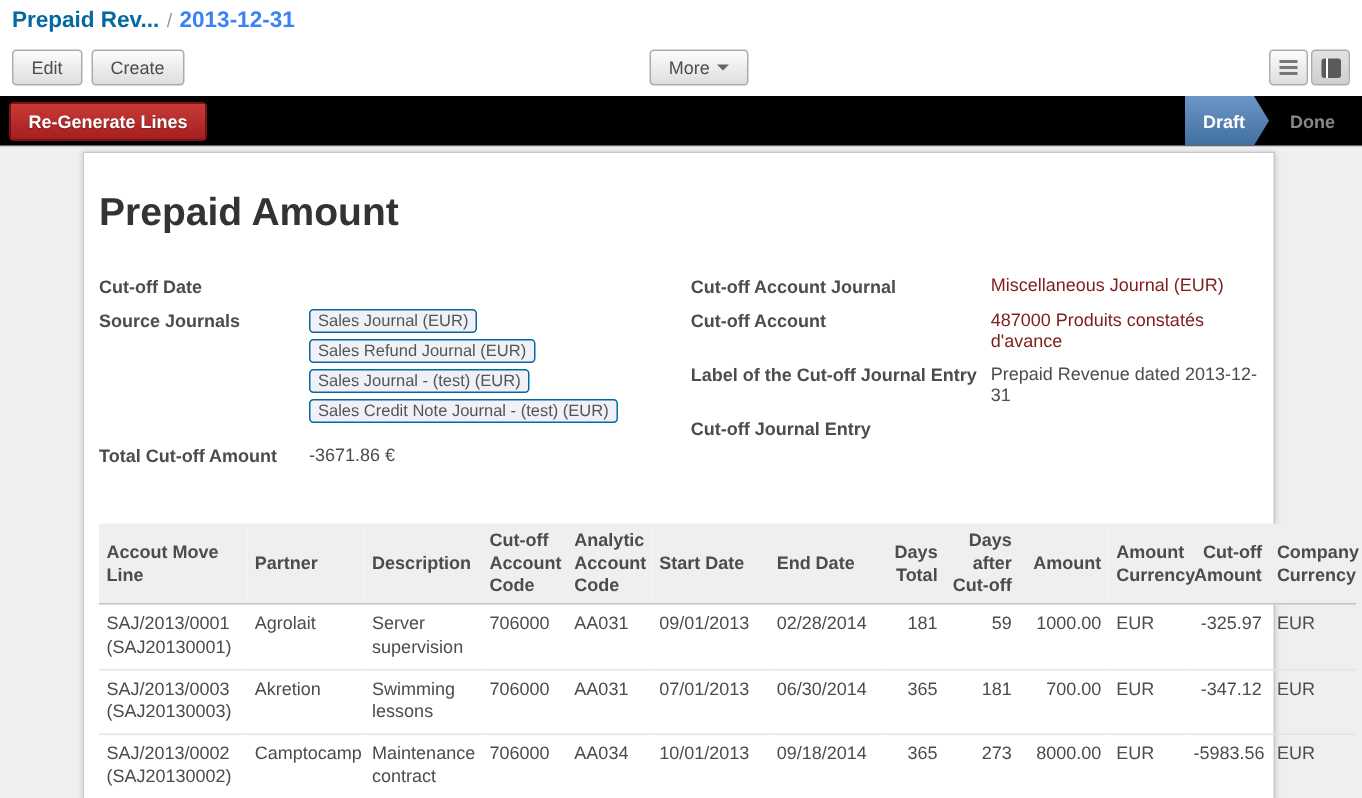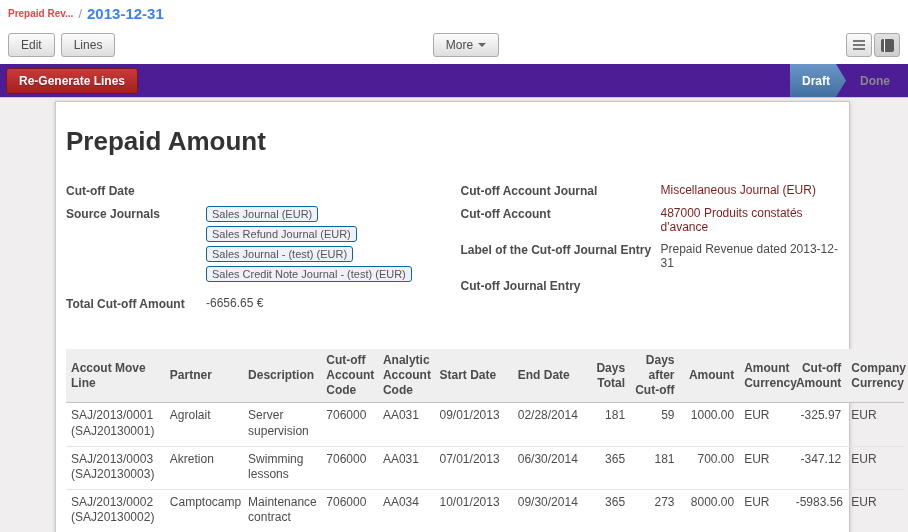--- a/index.html
+++ b/index.html
@@ -12,21 +12,21 @@
   }
 
   
   .crumbbar {
     height: 26px;
     display: flex;
     align-items: center;
     padding: 0 8px;
     background: #fff;
   }
-  .crumb-parent { color: #ef4444; font-weight: bold; font-size: 10px; cursor: pointer; }
+  .crumb-parent { color: #0369a1; font-weight: bold; font-size: 15px; cursor: pointer; }
   .crumb-sep { color: #999; margin: 0 5px; font-size: 13px; }
   .crumb-current { color: #3b82f6; font-weight: bold; font-size: 15px; }
 
   
   .toolbar {
     position: relative;
     height: 38px;
     display: flex;
     align-items: center;
     padding: 0 8px;
@@ -83,21 +83,21 @@
     border-radius: 2px;
     background: linear-gradient(90deg, #5a5a5a 0 3px, #ffffff 3px 4px, #5a5a5a 4px 100%);
   }
 
   
   .actionbar {
     height: 34px;
     display: flex;
     align-items: center;
     padding: 0 0 0 6px;
-    background: #4c1d95;
+    background: #000000;
     border-bottom: 1px solid #c9c9c9;
   }
   .btn-red {
     font-family: inherit;
     font-size: 12px;
     font-weight: bold;
     color: #fff;
     background: linear-gradient(#c93a3a, #a51e1e);
     border: 1px solid #801414;
     border-radius: 3px;
@@ -202,21 +202,21 @@
 <body>
 
 <div class="crumbbar">
   <span class="crumb-parent">Prepaid Rev...</span>
   <span class="crumb-sep">/</span>
   <span class="crumb-current">2013-12-31</span>
 </div>
 
 <div class="toolbar">
   <button class="btn">Edit</button>
-  <button class="btn">Lines</button>
+  <button class="btn">Create</button>
   <div class="more-wrap">
     <button class="btn">
       <span>More</span>
       <span class="caret"></span>
     </button>
   </div>
   <div class="switchers">
     <button class="switch-btn">
       <span class="icon-list-glyph"></span>
     </button>
@@ -248,21 +248,21 @@
           <span class="flabel">Source Journals</span>
           <span class="tags">
             <span class="tag">Sales Journal (EUR)</span>
             <span class="tag">Sales Refund Journal (EUR)</span>
             <span class="tag">Sales Journal - (test) (EUR)</span>
             <span class="tag">Sales Credit Note Journal - (test) (EUR)</span>
           </span>
         </div>
         <div class="frow" style="margin-top:10px;">
           <span class="flabel">Total Cut-off Amount</span>
-          <span class="fvalue">-6656.65 €</span>
+          <span class="fvalue">-3671.86 €</span>
         </div>
       </div>
 
       <div class="group-right">
         <div class="frow">
           <span class="flabel">Cut-off Account Journal</span>
           <span class="fvalue link">Miscellaneous Journal (EUR)</span>
         </div>
         <div class="frow">
           <span class="flabel">Cut-off Account</span>
@@ -344,21 +344,21 @@
             <td class="num">-347.12</td>
             <td>EUR</td>
           </tr>
           <tr>
             <td>SAJ/2013/0002 (SAJ20130002)</td>
             <td>Camptocamp</td>
             <td>Maintenance contract</td>
             <td>706000</td>
             <td>AA034</td>
             <td>10/01/2013</td>
-            <td>09/30/2014</td>
+            <td>09/18/2014</td>
             <td class="num">365</td>
             <td class="num">273</td>
             <td class="num">8000.00</td>
             <td>EUR</td>
             <td class="num">-5983.56</td>
             <td>EUR</td>
           </tr>
         </tbody>
       </table>
 

